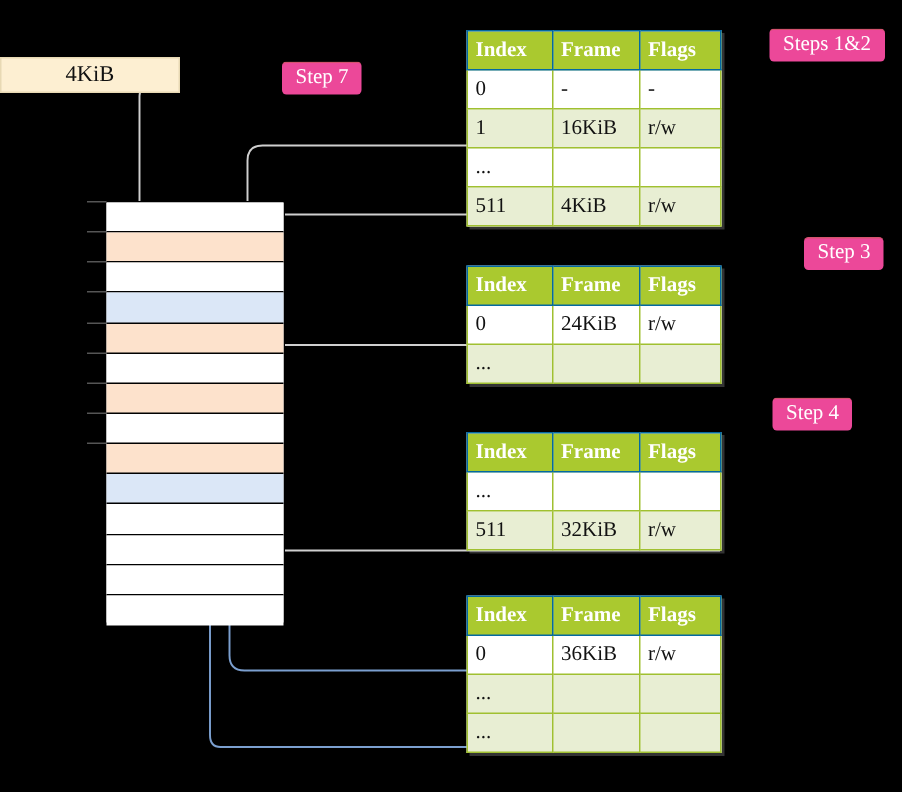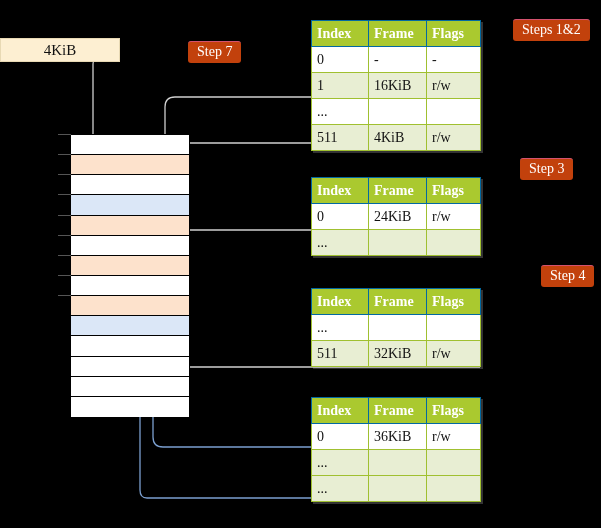--- a/index.html
+++ b/index.html
@@ -8,21 +8,21 @@
   #stage{position:absolute;left:0;top:0;width:601px;height:528px;}
 
   
   .srcbox{position:absolute;box-sizing:border-box;
           background:#fdefd2;border:1px solid #e8d9b4;
           color:#111;font-size:15px;text-align:center;
           display:flex;align-items:center;justify-content:center;}
 
   
   .badge{position:absolute;box-sizing:border-box;
-         background:#c2410c;color:#fff;font-size:14px;
+         background:#ec4899;color:#fff;font-size:14px;
          padding:2px 9px 3px 9px;border-radius:3px;
          border-top:1px solid #d4526e;
          display:flex;align-items:center;justify-content:center;
          white-space:nowrap;}
 
   
   .ptable{position:absolute;box-sizing:border-box;
           border-collapse:collapse;border-spacing:0;
           background:#fff;font-size:14px;color:#111;
           box-shadow:2px 2px 0 rgba(255,255,255,.20);}
@@ -92,25 +92,25 @@
   </div>
 
   <div class="badge" style="left:188px;top:41px;">
     <span>Step 7</span>
   </div>
 
   <div class="badge" style="left:513px;top:19px;">
     <span>Steps 1&amp;2</span>
   </div>
 
-  <div class="badge" style="left:520px;top:158px;">
+  <div class="badge" style="left:536px;top:158px;">
     <span>Step 3</span>
   </div>
 
-  <div class="badge" style="left:541px;top:265px;">
+  <div class="badge" style="left:515px;top:265px;">
     <span>Step 4</span>
   </div>
 
   <div id="memcol" style="left:70px;top:134px;width:120px;height:282px;">
       <div class="mrow " style="height: 20.1429px;"></div>
       <div class="mrow orange" style="height: 20.1429px;"></div>
       <div class="mrow " style="height: 20.1429px;"></div>
       <div class="mrow blue" style="height: 20.1429px;"></div>
       <div class="mrow orange" style="height: 20.1429px;"></div>
       <div class="mrow " style="height: 20.1429px;"></div>

